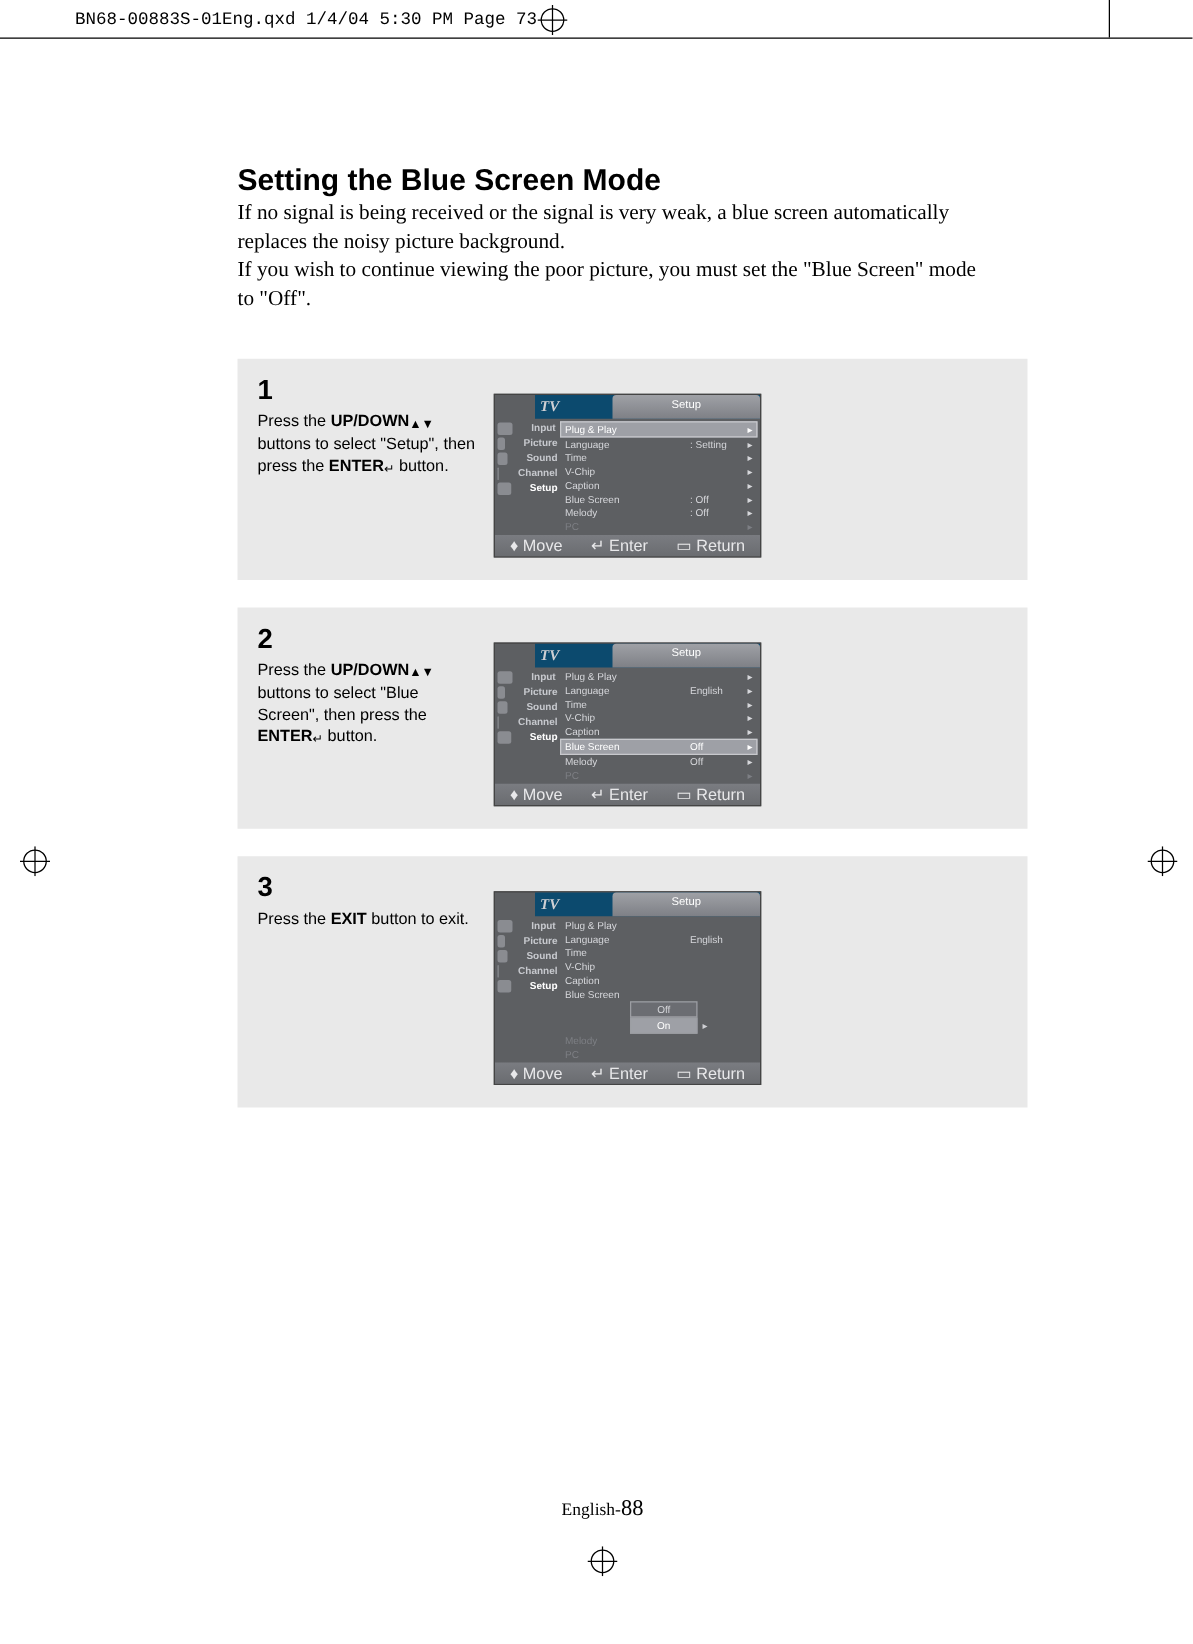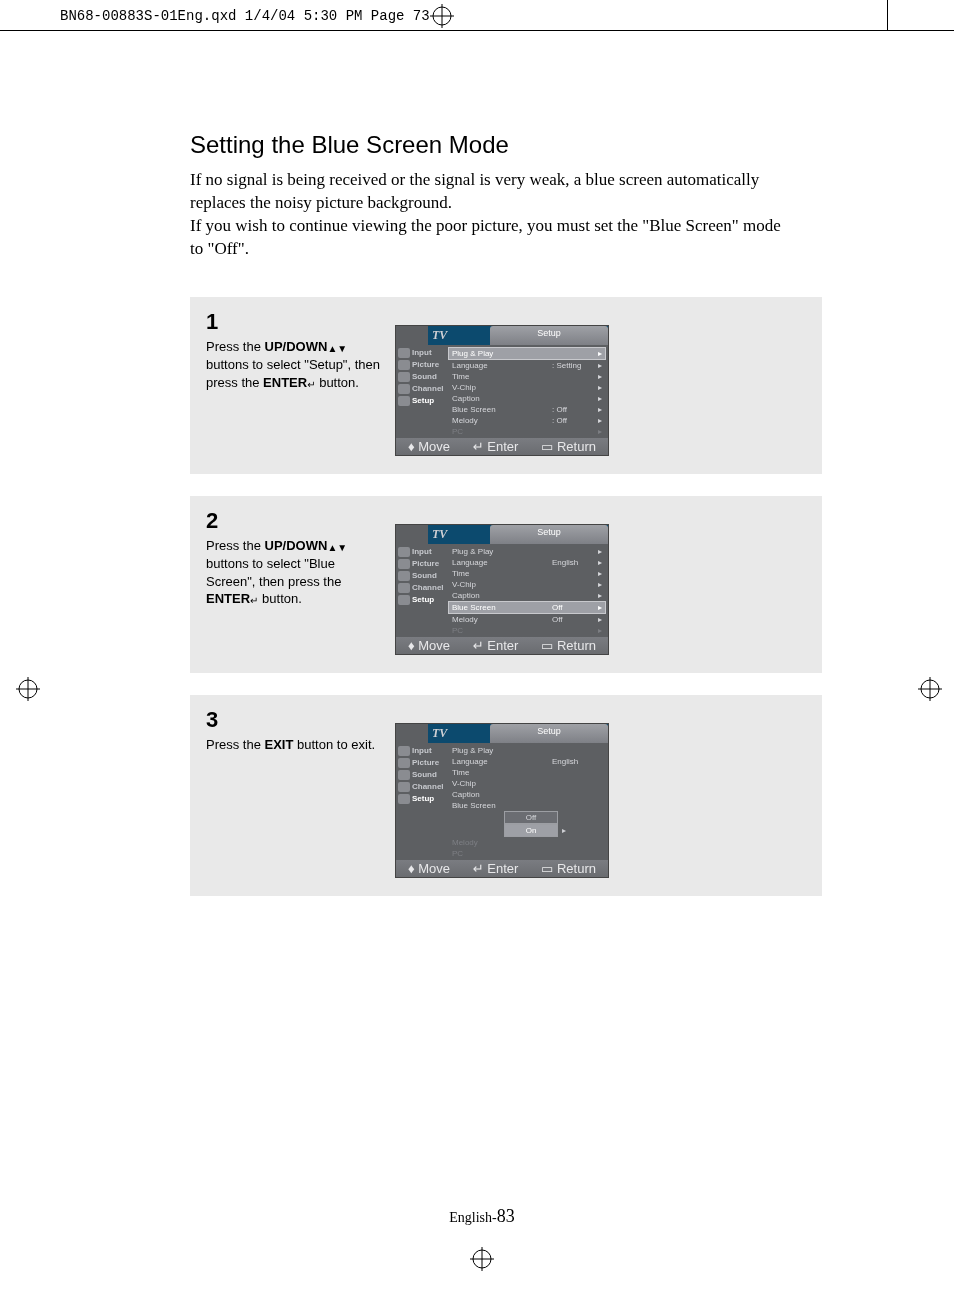--- a/index.html
+++ b/index.html
@@ -44,23 +44,22 @@
   }
   .section-title {
     font-family: "Times New Roman", serif;
     font-size: 17px;
     letter-spacing: 2px;
   }
   .section-title .cap { font-size: 19px; }
   .content { margin-left: 90px; margin-top: 40px; }
   .h1 {
     font-family: Helvetica, Arial, sans-serif;
-    font-weight: normal;
+    font-weight: bold;
     font-size: 24px;
-    margin-bottom: 10px;
   }
   .intro {
     font-family: "Times New Roman", serif;
     font-size: 17px;
     line-height: 1.35;
     margin-bottom: 36px;
     max-width: 600px;
   }
   .step-block {
     background: #e9e9e9;
@@ -112,21 +111,21 @@
     border-top-right-radius: 3px;
   }
   .tv-body { display: flex; }
   .tv-side {
     width: 48px;
     padding: 2px 0 2px 2px;
   }
   .tv-side-item {
     display: flex;
     align-items: center;
-    gap: 2px;
+    gap: 15px;
     padding: 1px 0;
     color: #c7c9ce;
     font-weight: bold;
     font-size: 8px;
   }
   .tv-side-item.sel { color: #fff; }
   .side-ico {
     width: 12px; height: 10px; display: inline-block;
     background: #8a8c91; border-radius: 2px;
   }
@@ -493,21 +492,21 @@
   </div>
   <div class="side-crop right">
     <svg width="24" height="24">
         <circle cx="12" cy="12" r="9" stroke="#000" fill="none" stroke-width="1"></circle>
         <line x1="12" y1="0" x2="12" y2="24" stroke="#000"></line>
         <line x1="0" y1="12" x2="24" y2="12" stroke="#000"></line>
       </svg>
   </div>
 
   <div class="page-num">
-    <span>English-</span><span class="big">83</span>
+    <span>English-</span><span class="big">88</span>
   </div>
   <div class="crop-bottom">
     <svg width="24" height="24" style="margin:0 auto">
         <circle cx="12" cy="12" r="9" stroke="#000" fill="none" stroke-width="1"></circle>
         <line x1="12" y1="0" x2="12" y2="24" stroke="#000"></line>
         <line x1="0" y1="12" x2="24" y2="12" stroke="#000"></line>
       </svg>
   </div>
 </div>
 

